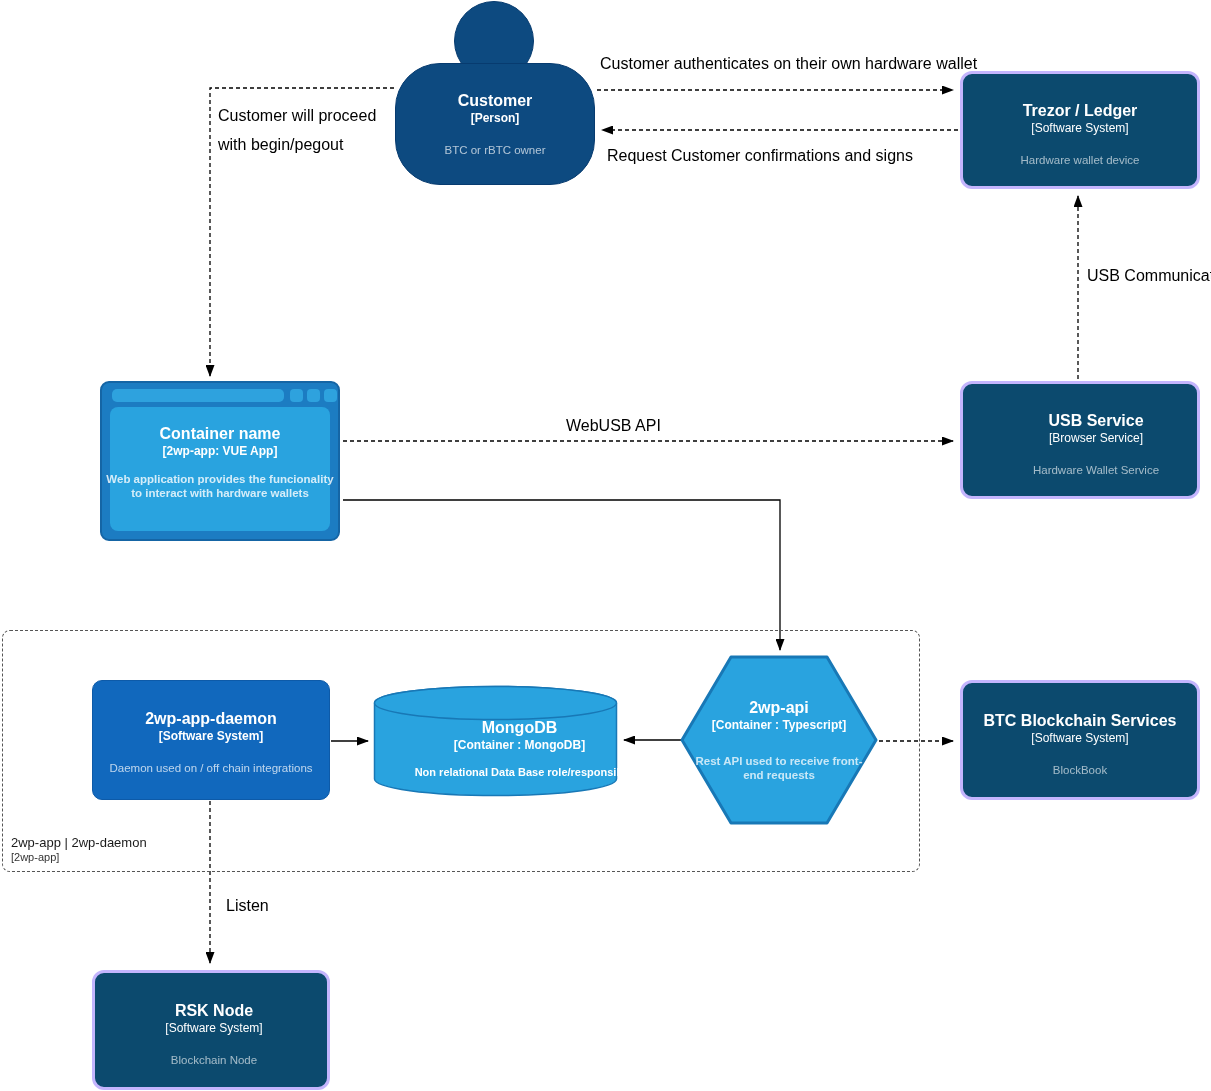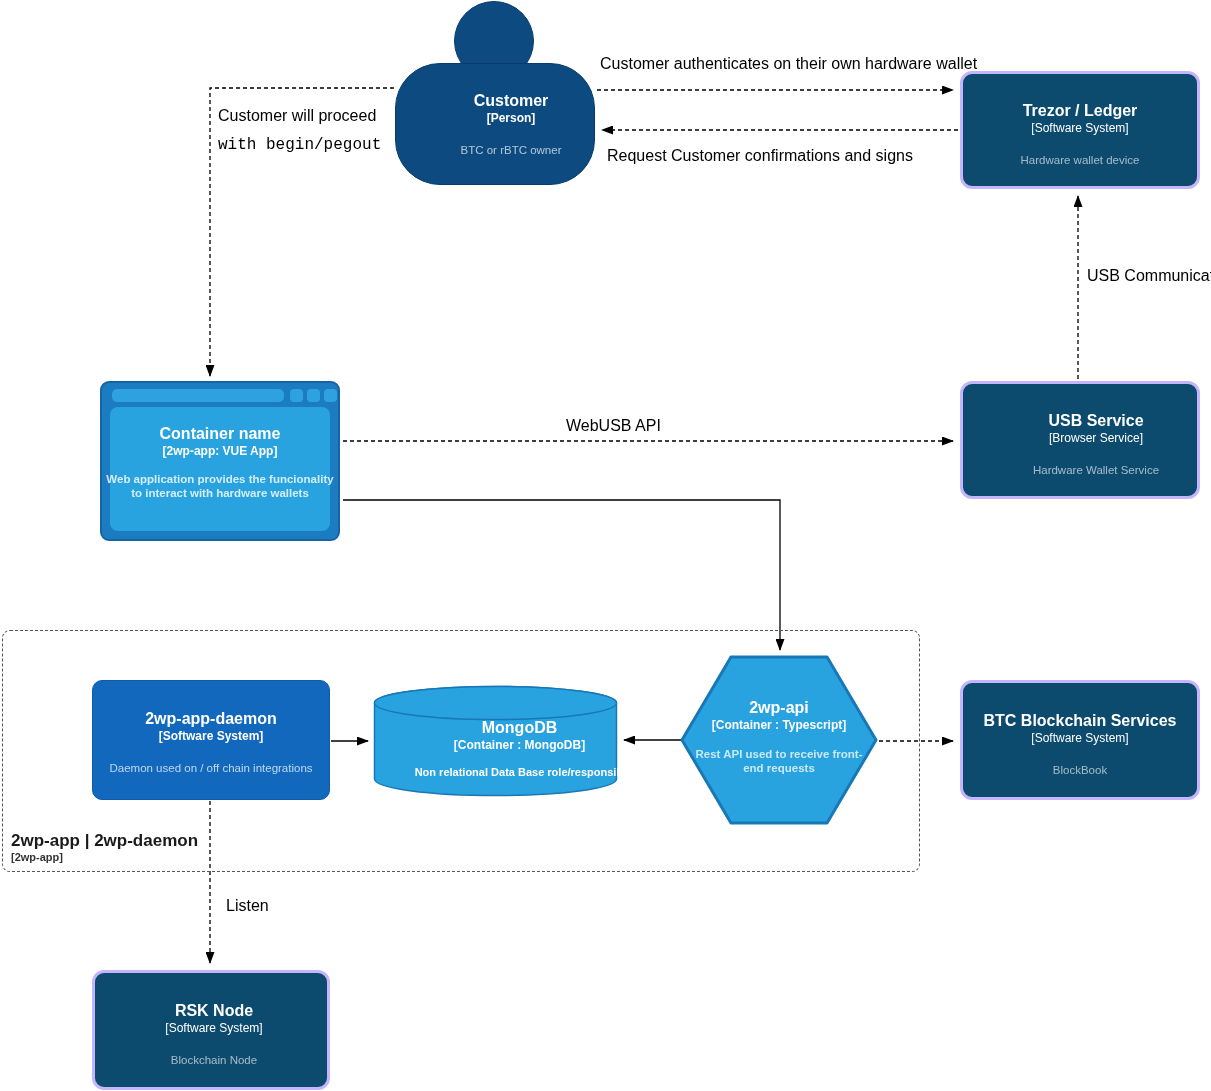--- a/index.html
+++ b/index.html
@@ -91,35 +91,35 @@
   }
   .browser-panel {
     position: absolute; left: 8px; right: 8px; top: 24px; bottom: 8px;
     background: #29a3df; border-radius: 8px;
   }
   .browser .node-desc { font-weight: 700; color: rgba(255,255,255,0.8); margin-top: 12px; padding: 0 4px; }
 
   
   .shape-svg { position: absolute; left: 0; top: 0; }
   .cyl .node-desc { font-weight: 700; color: #ffffff; font-size: 11px; white-space: nowrap; margin-top: 12px; margin-left: 20px; }
-  .hex .node-desc { font-weight: 700; color: rgba(255,255,255,0.75); margin-top: 13px; padding: 0 14px; }
+  .hex .node-desc { font-weight: 700; color: rgba(255,255,255,0.75); margin-top: 20px; padding: 0 14px; }
 
   
   .boundary {
     position: absolute; left: 2px; top: 630px;
     width: 918px; height: 242px;
     border: 1.5px dashed #555555;
     border-radius: 8px;
   }
   .boundary-label {
     position: absolute; left: 8px; bottom: 8px;
     text-align: left; color: #1a1a1a;
   }
-  .boundary-title { font-size: 17px; font-weight: 700; line-height: 1.2; }
-  .boundary-sub { font-size: 11px; color: #333333; font-weight: bold; }
+  .boundary-title { font-size: 13px; font-weight: 400; line-height: 1.2; }
+  .boundary-sub { font-size: 11px; color: #333333; }
 </style>
 </head>
 <body>
 
 <div class="canvas">
 
   <svg class="connectors">
     <defs>
       <marker id="arrow" viewBox="0 0 12 9" markerWidth="12" markerHeight="9" refX="11" refY="4.5" orient="auto" markerUnits="userSpaceOnUse">
         <path d="M0,0 L12,4.5 L0,9 Z" fill="#000000"></path>
@@ -143,36 +143,36 @@
     <path d="M683,740 L624,740" fill="none" stroke="#000" stroke-width="1.3" marker-end="url(#arrow)"></path>
 
     <path d="M879,741 L953,741" fill="none" stroke="#000" stroke-width="1.3" stroke-dasharray="4,3" marker-end="url(#arrow)"></path>
 
     <path d="M210,801 L210,963" fill="none" stroke="#000" stroke-width="1.3" stroke-dasharray="4,3" marker-end="url(#arrow)"></path>
   </svg>
 
   <div class="edge-label" style="left:600px; top:55px;">Customer authenticates on their own hardware wallet</div>
   <div class="edge-label" style="left:607px; top:147px;">Request Customer confirmations and signs</div>
   <div class="edge-label" style="left:218px; top:107px;">Customer will proceed</div>
-  <div class="edge-label" style="left:218px; top:136px;font-family:Liberation Mono, monospace;">with begin/pegout</div>
+  <div class="edge-label" style="left:218px; top:136px;">with begin/pegout</div>
   <div class="edge-label" style="left:1087px; top:267px;">USB Communications</div>
   <div class="edge-label" style="left:566px; top:417px;">WebUSB API</div>
   <div class="edge-label" style="left:226px; top:897px;">Listen</div>
 
   <div class="boundary">
     <div class="boundary-label">
       <div class="boundary-title">2wp-app | 2wp-daemon</div>
       <div class="boundary-sub">[2wp-app]</div>
     </div>
   </div>
 
   <div class="node person">
     <div class="person-head"></div>
     <div class="person-body"></div>
-    <div class="node-text" style="left:395px; top:92px; width:200px;margin-left:16px;">
+    <div class="node-text" style="left:395px; top:92px; width:200px;">
       <div class="node-title">Customer</div>
       <div class="node-sub">[Person]</div>
       <div class="node-desc">BTC or rBTC owner</div>
     </div>
   </div>
 
   <div class="node gray-box" style="left:960px; top:71px; width:240px; height:118px;">
     <div class="node-text" style="top:28px;">
       <div class="node-title">Trezor / Ledger</div>
       <div class="node-sub">[Software System]</div>

